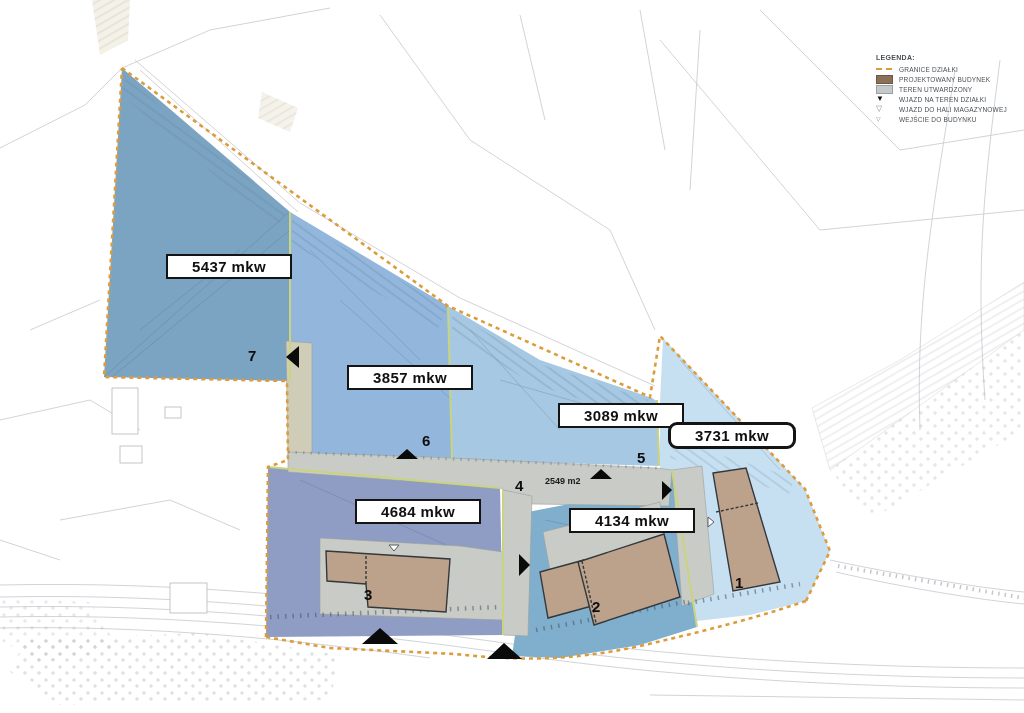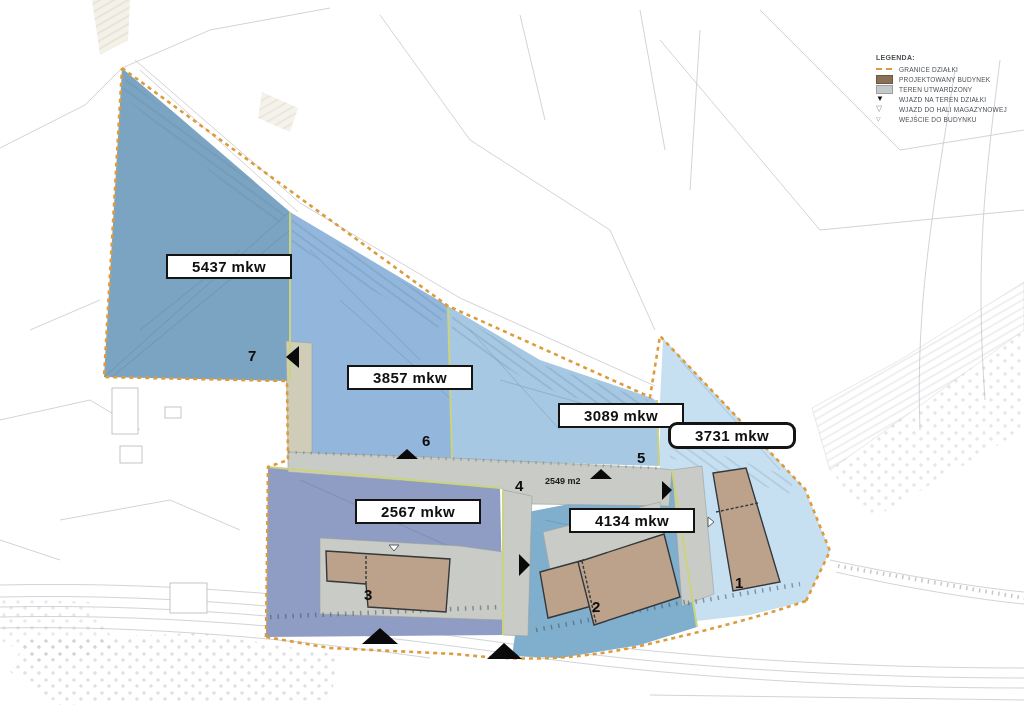--- a/index.html
+++ b/index.html
@@ -169,21 +169,21 @@
     <polygon points="519,554 519,576 530,565"></polygon>
     <polygon points="362,644 398,644 380,628"></polygon>
     <polygon points="487,659 522,659 504,643"></polygon>
   </g>
 </svg>
 
 <div class="area-label" style="left:166px;top:254px;">5437 mkw</div>
 <div class="area-label" style="left:347px;top:341px;margin-top:24px;">3857 mkw</div>
 <div class="area-label" style="left:522px;top:403px;margin-left:36px;">3089 mkw</div>
 <div class="area-label thick" style="left:668px;top:422px;border-radius:9px;">3731 mkw</div>
-<div class="area-label" style="left:355px;top:499px;">2567 mkw</div>
+<div class="area-label" style="left:355px;top:499px;">4684 mkw</div>
 <div class="area-label" style="left:569px;top:508px;">4134 mkw</div>
 
 <div class="plot-no" style="left:248px;top:347px;">7</div>
 <div class="plot-no" style="left:422px;top:432px;">6</div>
 <div class="plot-no" style="left:637px;top:449px;">5</div>
 <div class="plot-no" style="left:515px;top:477px;">4</div>
 <div class="plot-no" style="left:364px;top:586px;">3</div>
 <div class="plot-no" style="left:592px;top:598px;">2</div>
 <div class="plot-no" style="left:735px;top:574px;">1</div>
 <div class="tiny-area" style="left:545px;top:476px;">2549 m2</div>

